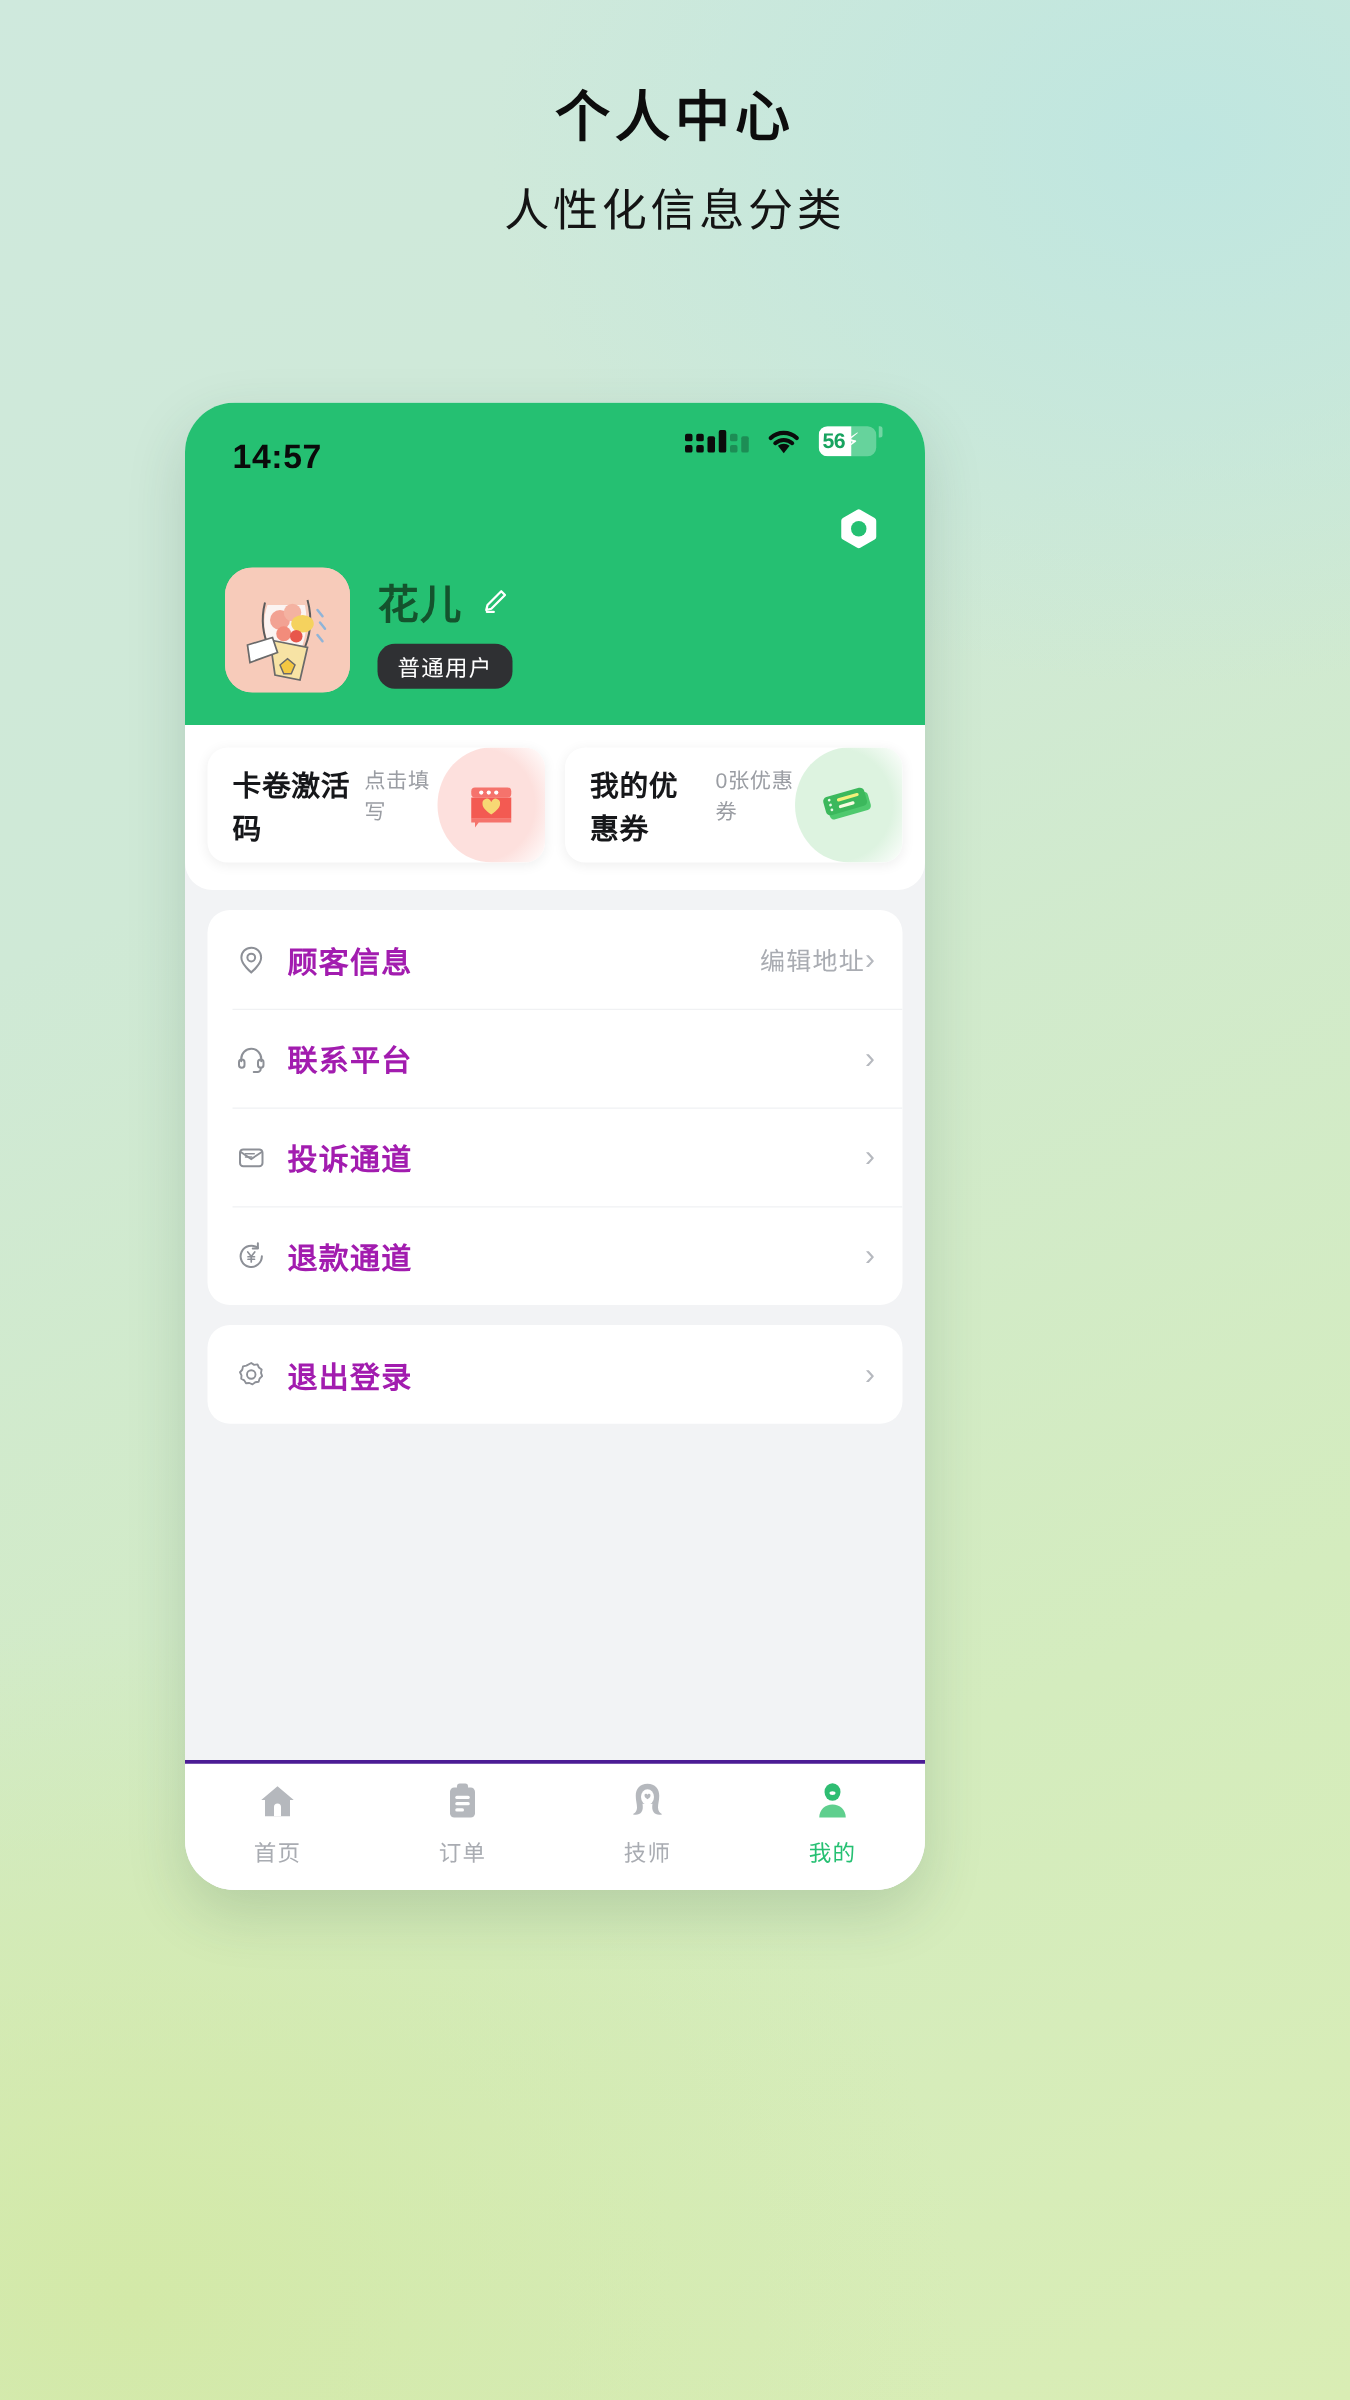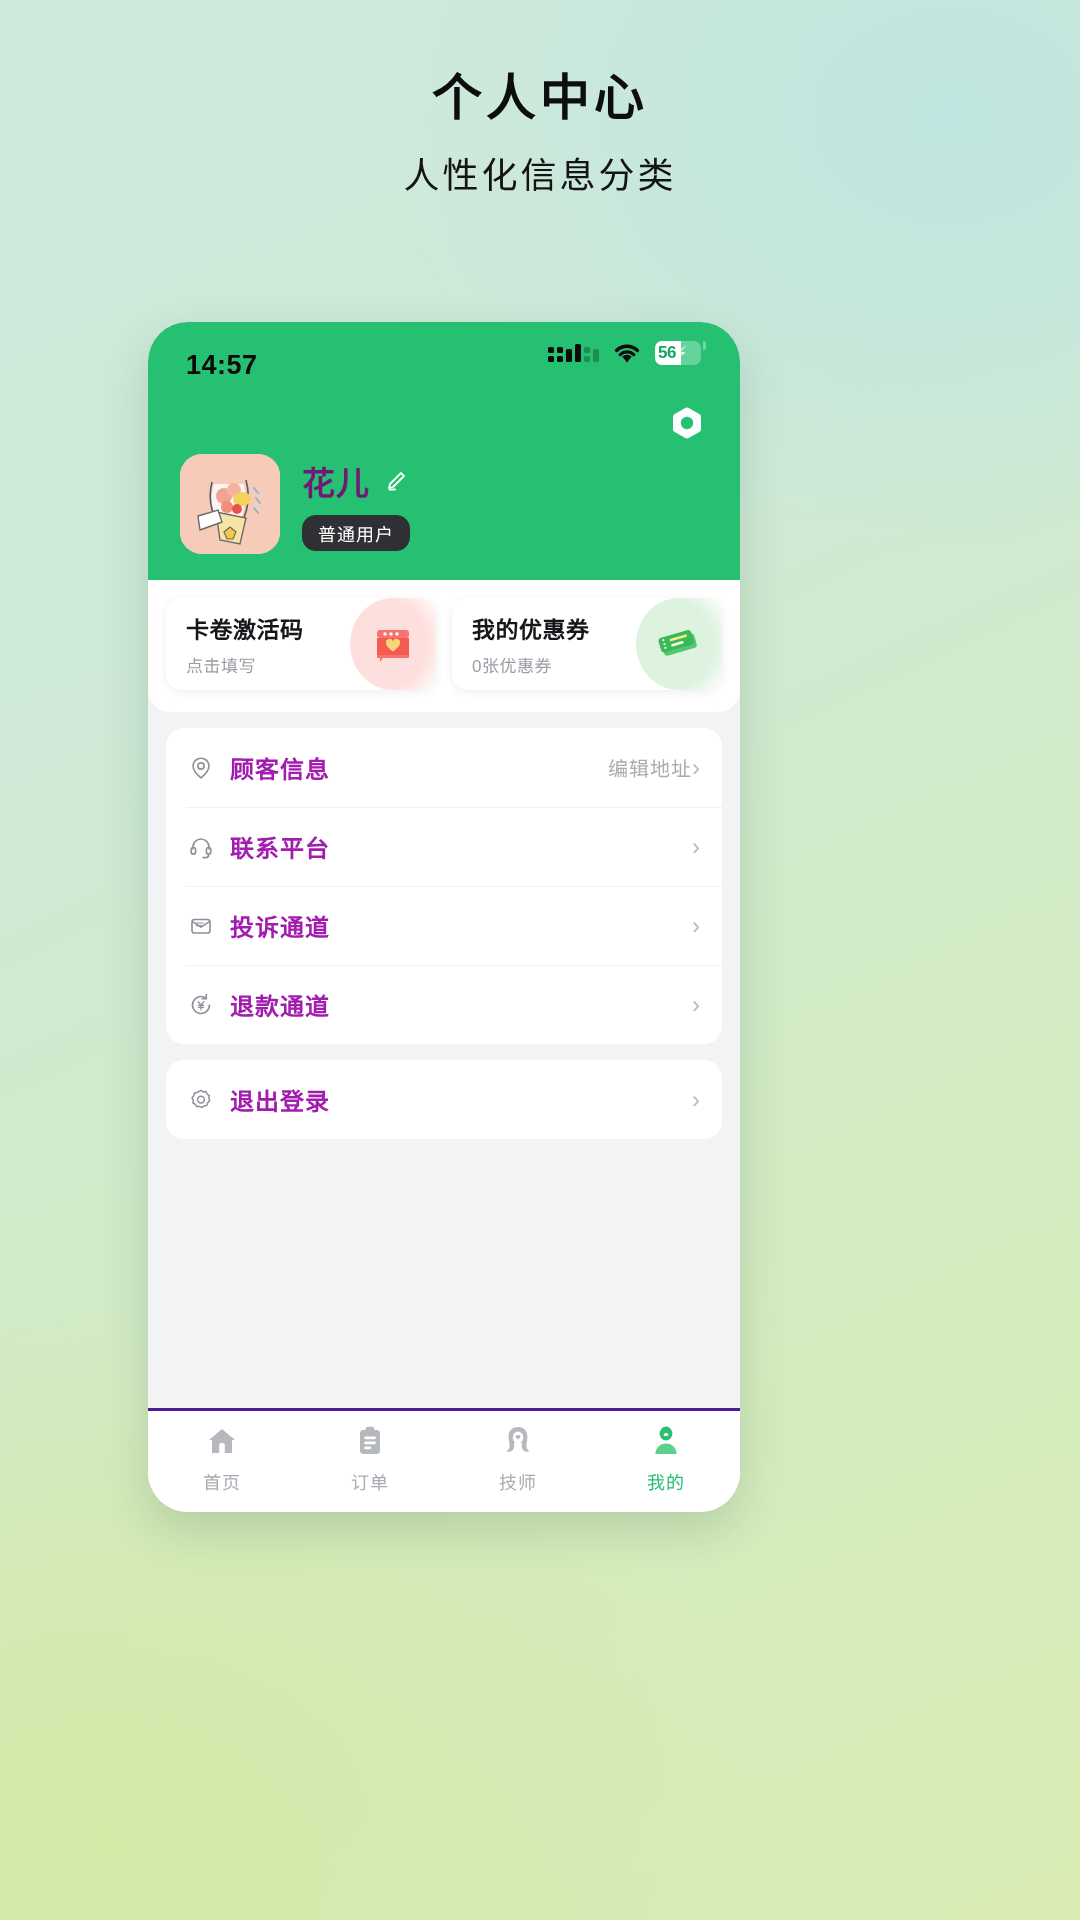--- a/index.html
+++ b/index.html
@@ -21,21 +21,21 @@
 
   
   .poster-head {
     position: absolute;
     top: 70px;
     left: 0;
     width: 1080px;
     text-align: center;
   }
   .poster-title {
-    font-size: 50px;
+    font-size: 44px;
     font-weight: 700;
     color: #0d0d0d;
     letter-spacing: 4px;
     line-height: 1.15;
   }
   .poster-sub {
     margin-top: 18px;
     font-size: 36px;
     font-weight: 500;
     color: #141414;
@@ -187,21 +187,21 @@
     overflow: hidden;
     background: #f6c7b6;
     flex: 0 0 auto;
     position: relative;
   }
   .profile-meta { display: flex; flex-direction: column; gap: 10px; }
   .name-row { display: flex; align-items: center; gap: 14px; }
   .uname {
     font-size: 33px;
     font-weight: 600;
-    color: #701a75;
+    color: #14532d;
     letter-spacing: 1px;
   }
   .edit-pencil { width: 24px; height: 24px; cursor: pointer; }
   .badge {
     align-self: flex-start;
     background: #2f3033;
     color: #ffffff;
     font-size: 18px;
     padding: 5px 16px;
     border-radius: 14px;
@@ -234,21 +234,21 @@
     border-radius: 16px;
     box-shadow: 0 2px 10px rgba(0,0,0,0.07);
     display: flex;
     align-items: center;
     justify-content: space-between;
     padding-left: 20px;
     overflow: hidden;
     position: relative;
     cursor: pointer;
   }
-  .qcard-text { display: flex; flex-direction: column; gap: 7px; z-index: 2;}
+  .qcard-text { display: flex; flex-direction: row; gap: 7px; z-index: 2;}
   .qcard-title { font-size: 23px; font-weight: 700; color: #16171a; letter-spacing: 0.5px;}
   .qcard-sub { font-size: 17px; color: #9a9da3; letter-spacing: 0.5px;}
   .qcard-art {
     width: 86px; height: 92px;
     display: flex; align-items: center; justify-content: center;
     flex: 0 0 auto;
   }
   .art-pink { background: radial-gradient(circle at 38% 50%, #fde0dd 0%, #fde0dd 64%, #ffffff 100%); border-radius: 50% 0 0 50%/50% 0 0 50%; }
   .art-green { background: radial-gradient(circle at 38% 50%, #ddf3e0 0%, #ddf3e0 64%, #ffffff 100%); border-radius: 50% 0 0 50%/50% 0 0 50%; }
 

